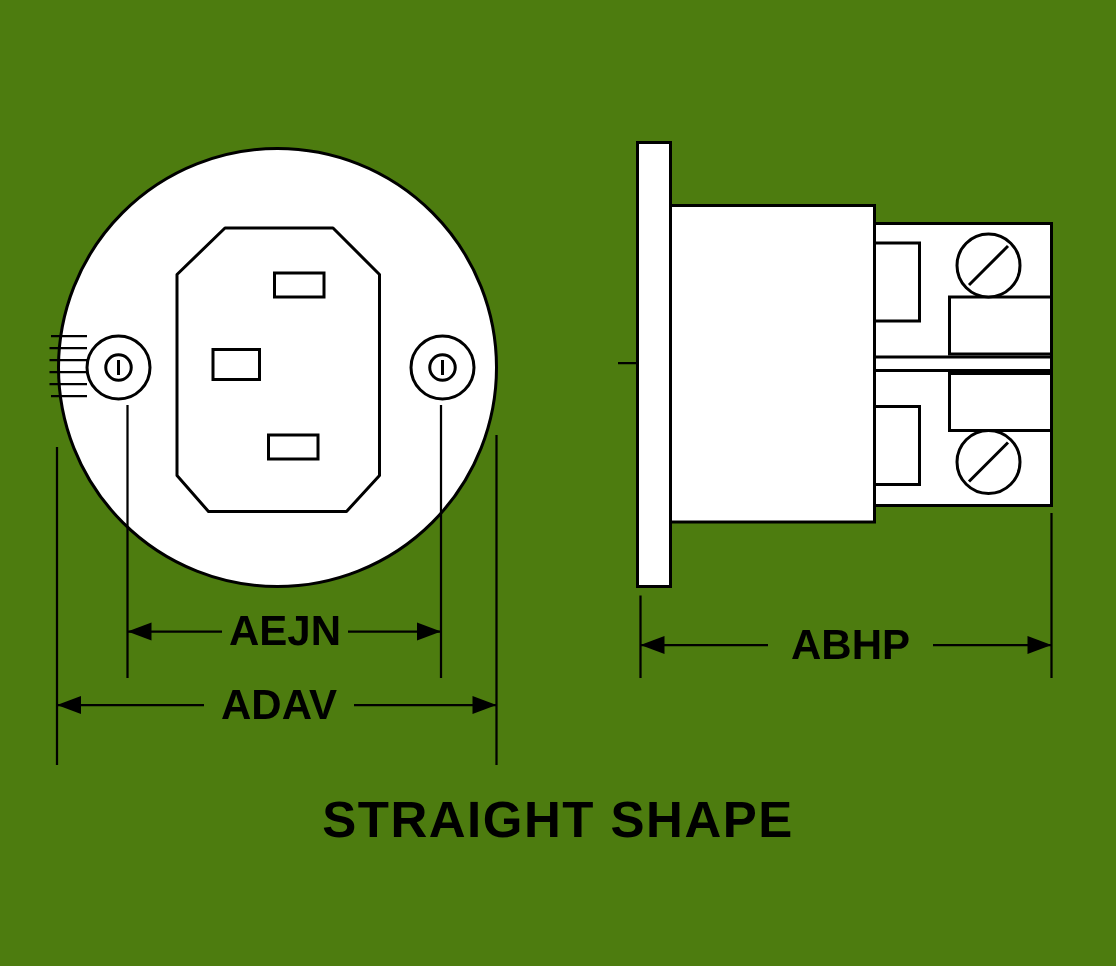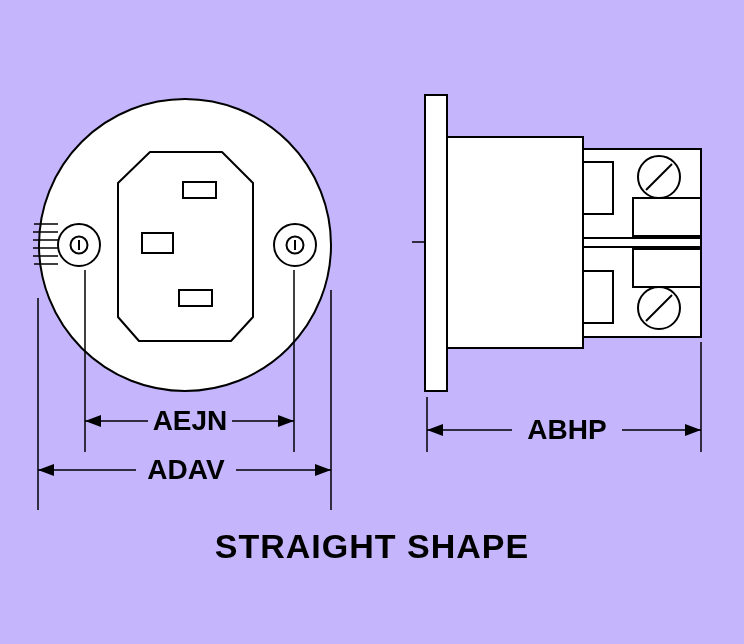--- a/index.html
+++ b/index.html
@@ -5,21 +5,21 @@
   html, body {
     margin: 0;
     padding: 0;
     background: #ffffff;
     font-family: "Liberation Sans", sans-serif;
   }
   .canvas {
     position: relative;
     width: 744px;
     height: 644px;
-    background: #c4b5fd;
+    background: #4d7c0f;
     overflow: hidden;
   }
   svg { display: block; }
   .outline   { fill: #ffffff; stroke: #000000; stroke-width: 2; }
   .outline2  { fill: none;    stroke: #000000; stroke-width: 2; }
   .thin      { fill: none;    stroke: #000000; stroke-width: 1.5; }
   .arrowhead { fill: #000000; stroke: none; }
   .dim-label {
     font-family: "Liberation Sans", sans-serif;
     font-weight: bold;

